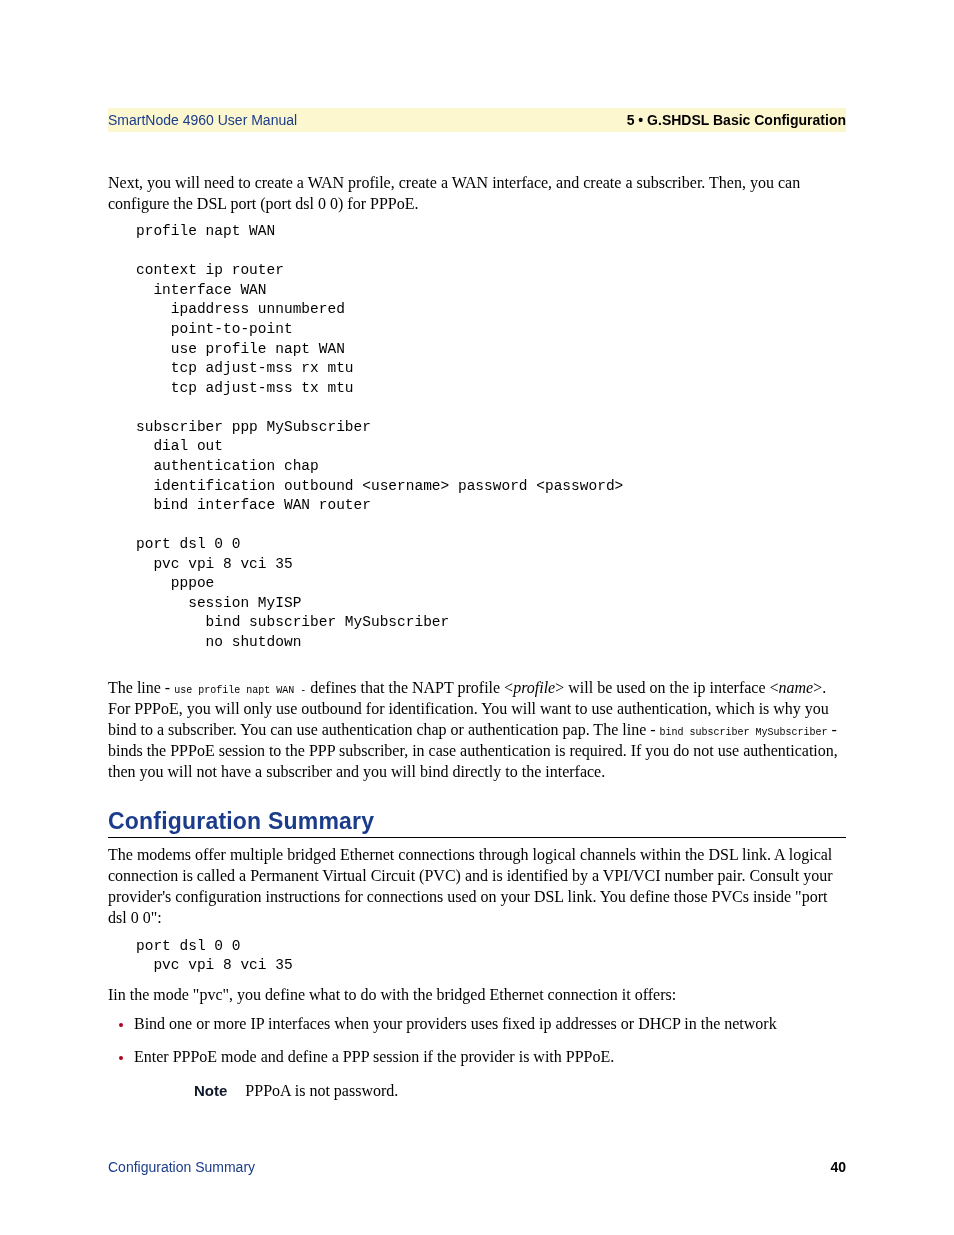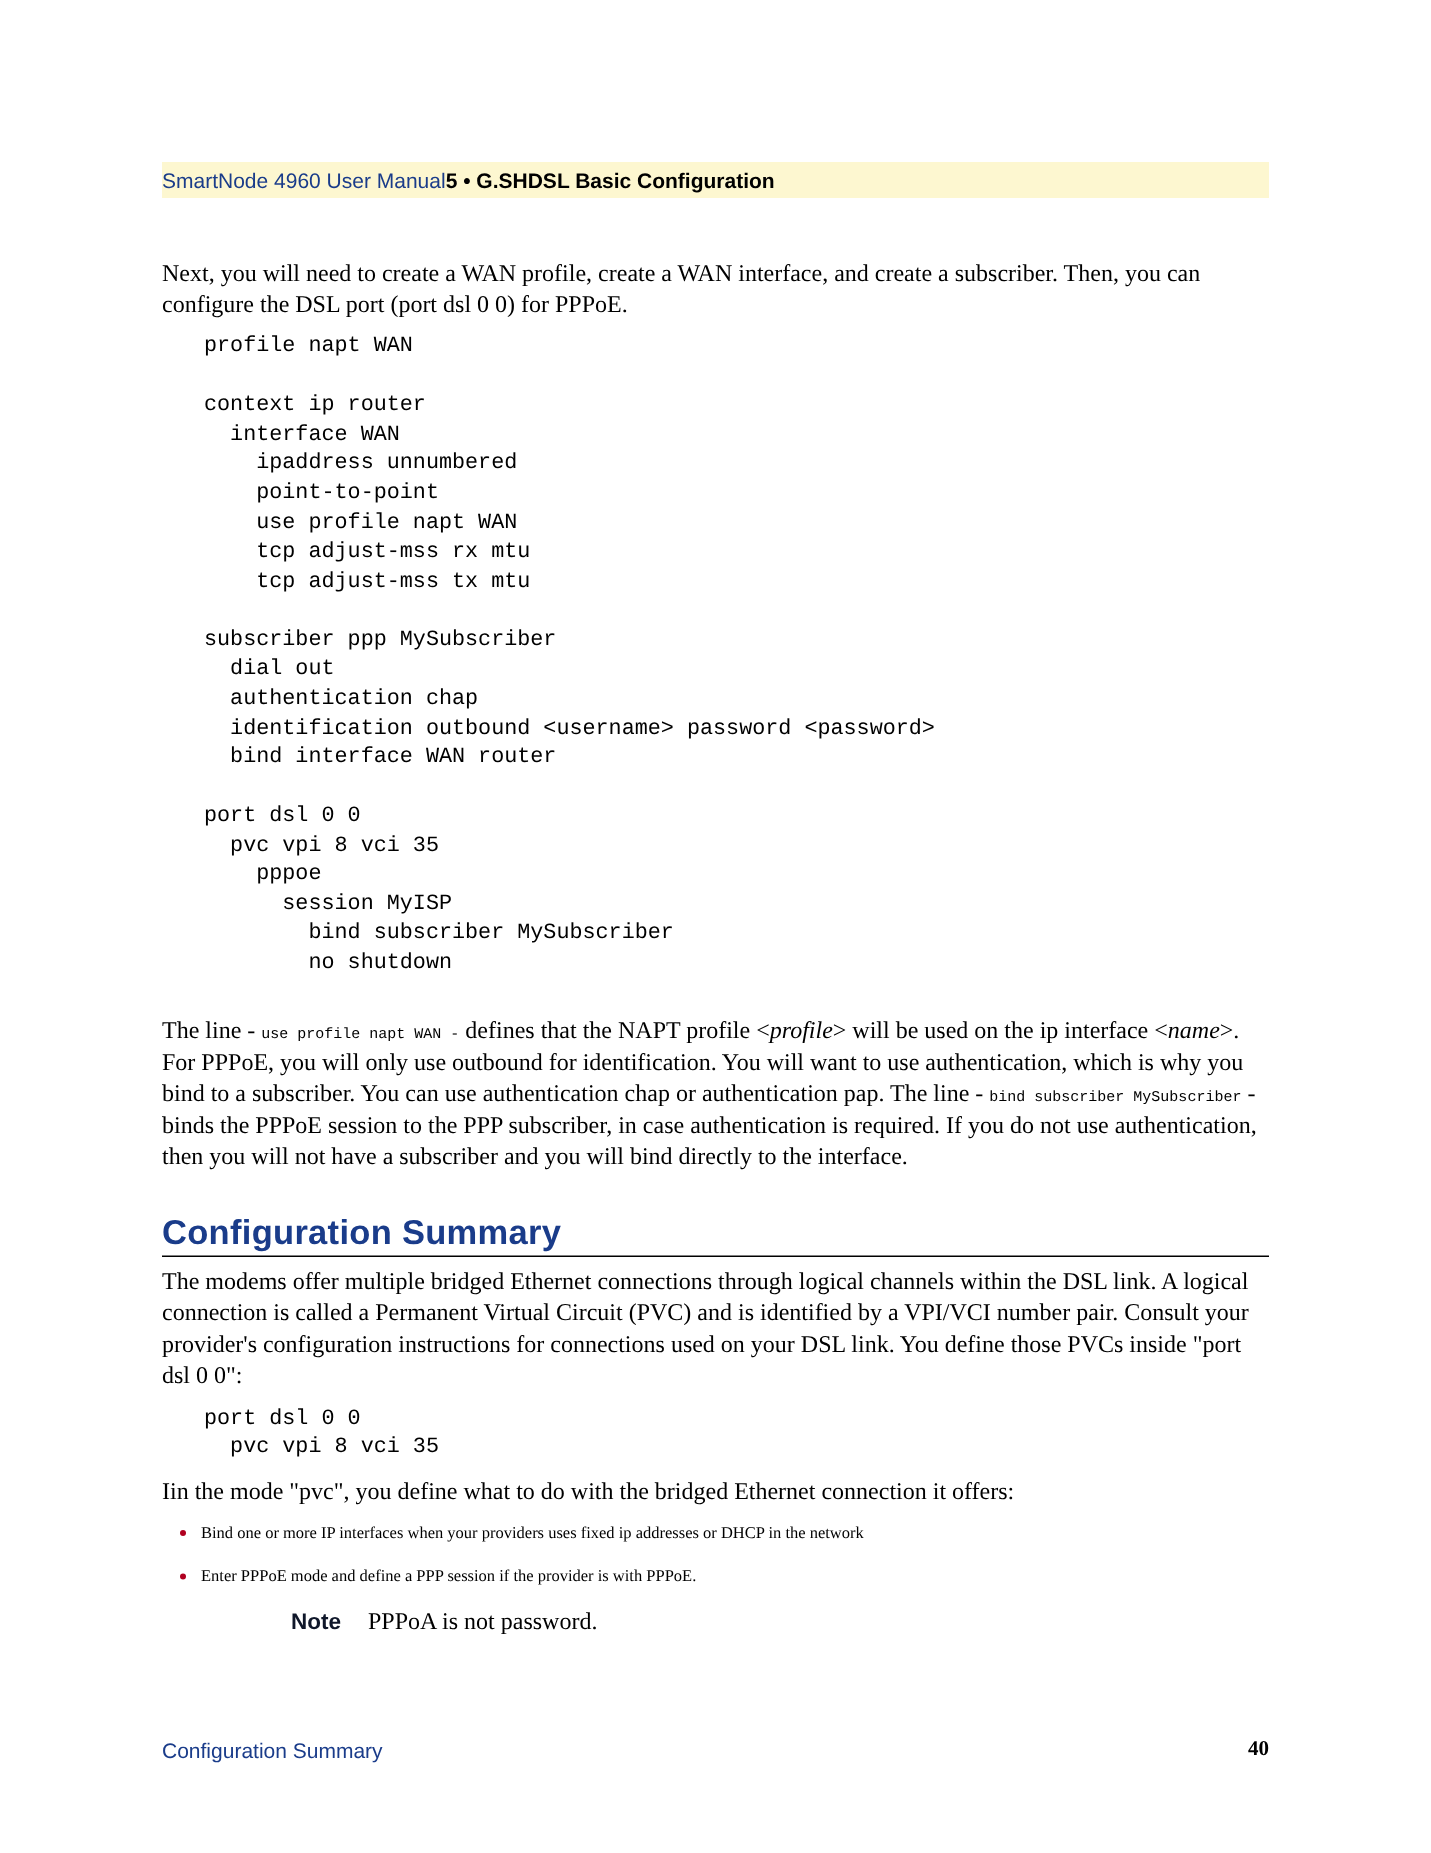--- a/index.html
+++ b/index.html
@@ -13,20 +13,21 @@
     height: 1235px;
     position: relative;
     box-sizing: border-box;
     padding: 108px 108px 60px 108px;
   }
   .header-bar {
     background: #fdf7d0;
     padding: 4px 0 4px 0;
     margin-bottom: 40px;
     display: flex;
+    justify-content: space-between;
     align-items: baseline;
   }
   .header-left {
     color: #1a3c8a;
     font-family: Arial, Helvetica, sans-serif;
     font-size: 14px;
   }
   .header-right {
     color: #000000;
     font-family: Arial, Helvetica, sans-serif;
@@ -61,21 +62,21 @@
   hr.rule {
     border: none;
     border-top: 1px solid #000;
     margin: 0 0 6px 0;
   }
   ul.bullets {
     margin: 8px 0 14px 0;
     padding-left: 26px;
   }
   ul.bullets li {
-    font-size: 11px;
+    font-size: 16px;
     line-height: 1.35;
     margin-bottom: 12px;
     color: #000;
   }
   ul.bullets li::marker {
     color: #b00020;
     font-size: 14px;
   }
   .note-row {
     margin-left: 86px;
@@ -98,21 +99,21 @@
     justify-content: space-between;
     font-size: 14px;
   }
   .footer-left {
     color: #1a3c8a;
     font-family: Arial, Helvetica, sans-serif;
   }
   .footer-right {
     color: #000;
     font-weight: bold;
-    font-family: Liberation Serif, serif;
+    font-family: Liberation Sans, sans-serif;
   }
 </style>
 </head>
 <body>
 
 <div class="page">
 
   <div class="header-bar">
     <span class="header-left">SmartNode 4960 User Manual</span>
     <span class="header-right">5 • G.SHDSL Basic Configuration</span>

